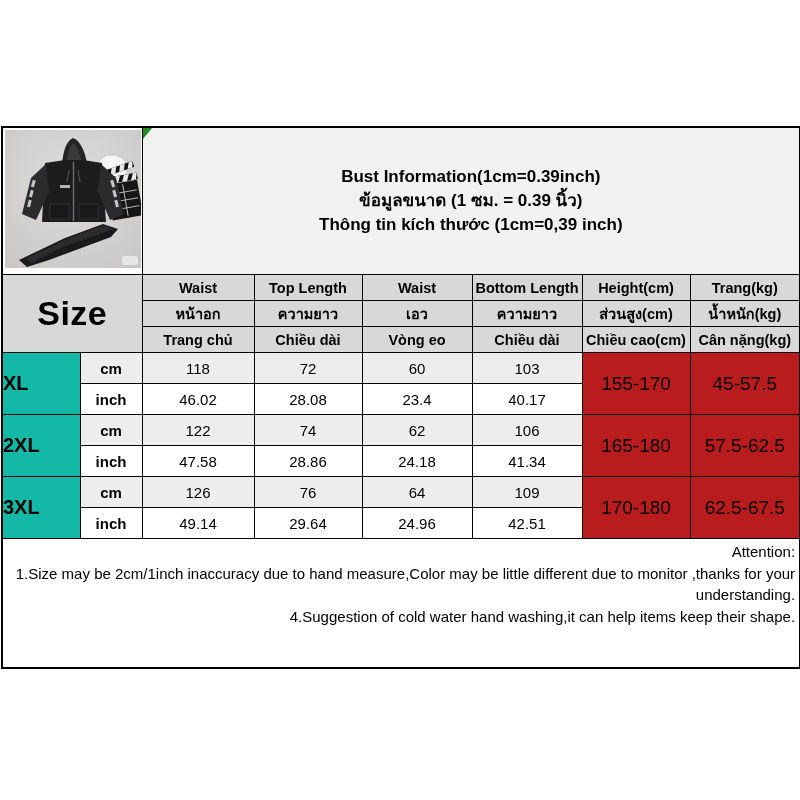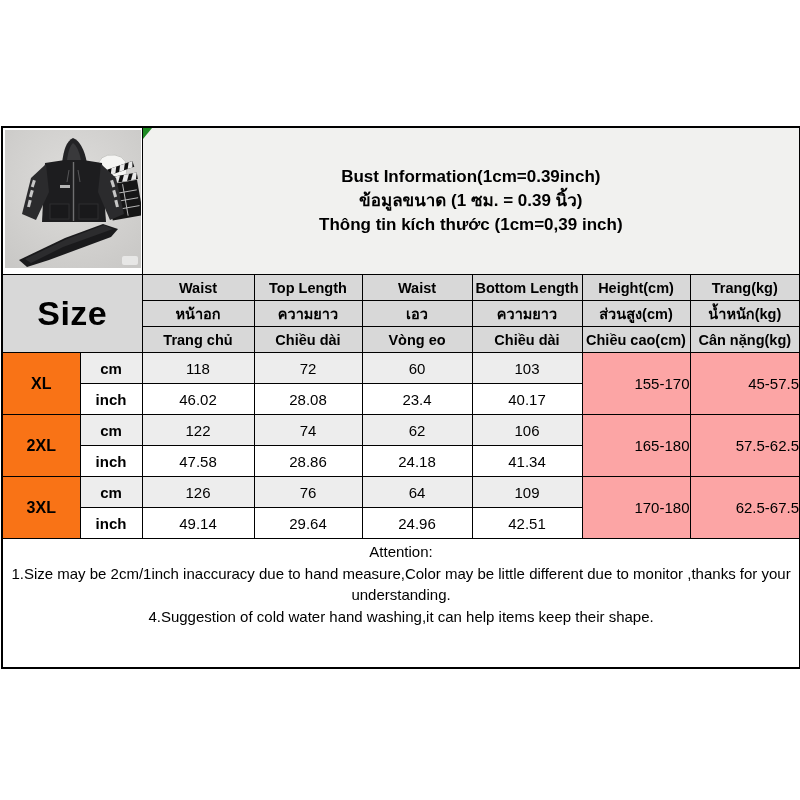--- a/index.html
+++ b/index.html
@@ -20,30 +20,30 @@
     background:#f1f1ef;text-align:center;vertical-align:middle;position:relative;
   }
   .title-line{font-weight:bold;font-size:17px;line-height:24px;white-space:nowrap;}
   .corner-marker{position:absolute;top:0;left:0;display:block;}
   
   td.size-head{background:#d8d8d8;text-align:center;vertical-align:middle;
     font-weight:bold;font-size:34px;letter-spacing:0.5px;}
   td.hdr{background:#d8d8d8;text-align:center;vertical-align:middle;
     font-weight:bold;font-size:14.5px;white-space:nowrap;}
   
-  td.sizelbl{background:#f97316;text-align:center;vertical-align:middle;
-    font-weight:bold;font-size:16px;}
+  td.sizelbl{background:#14b8a6;vertical-align:middle;
+    font-weight:bold;font-size:20px;}
   td.unit{text-align:center;vertical-align:middle;font-weight:bold;font-size:15px;margin-top:26px;}
   td.val{text-align:center;vertical-align:middle;font-size:15px;}
-  td.range{background:#fca5a5;text-align:right;vertical-align:middle;font-size:15px;}
+  td.range{background:#b91c1c;text-align:center;vertical-align:middle;font-size:19px;}
   .bg-g{background:#ededed;}
   .bg-w{background:#ffffff;}
   
   td.attention-cell{
-    background:#ffffff;vertical-align:top;text-align:center;
+    background:#ffffff;vertical-align:top;text-align:right;
     font-size:15px;line-height:21.5px;padding:2px 4px 0 4px;
   }
 </style>
 </head>
 <body>
 
 <div class="sheet">
 <table class="size-table">
   <colgroup>
     <col style="width:78px">

